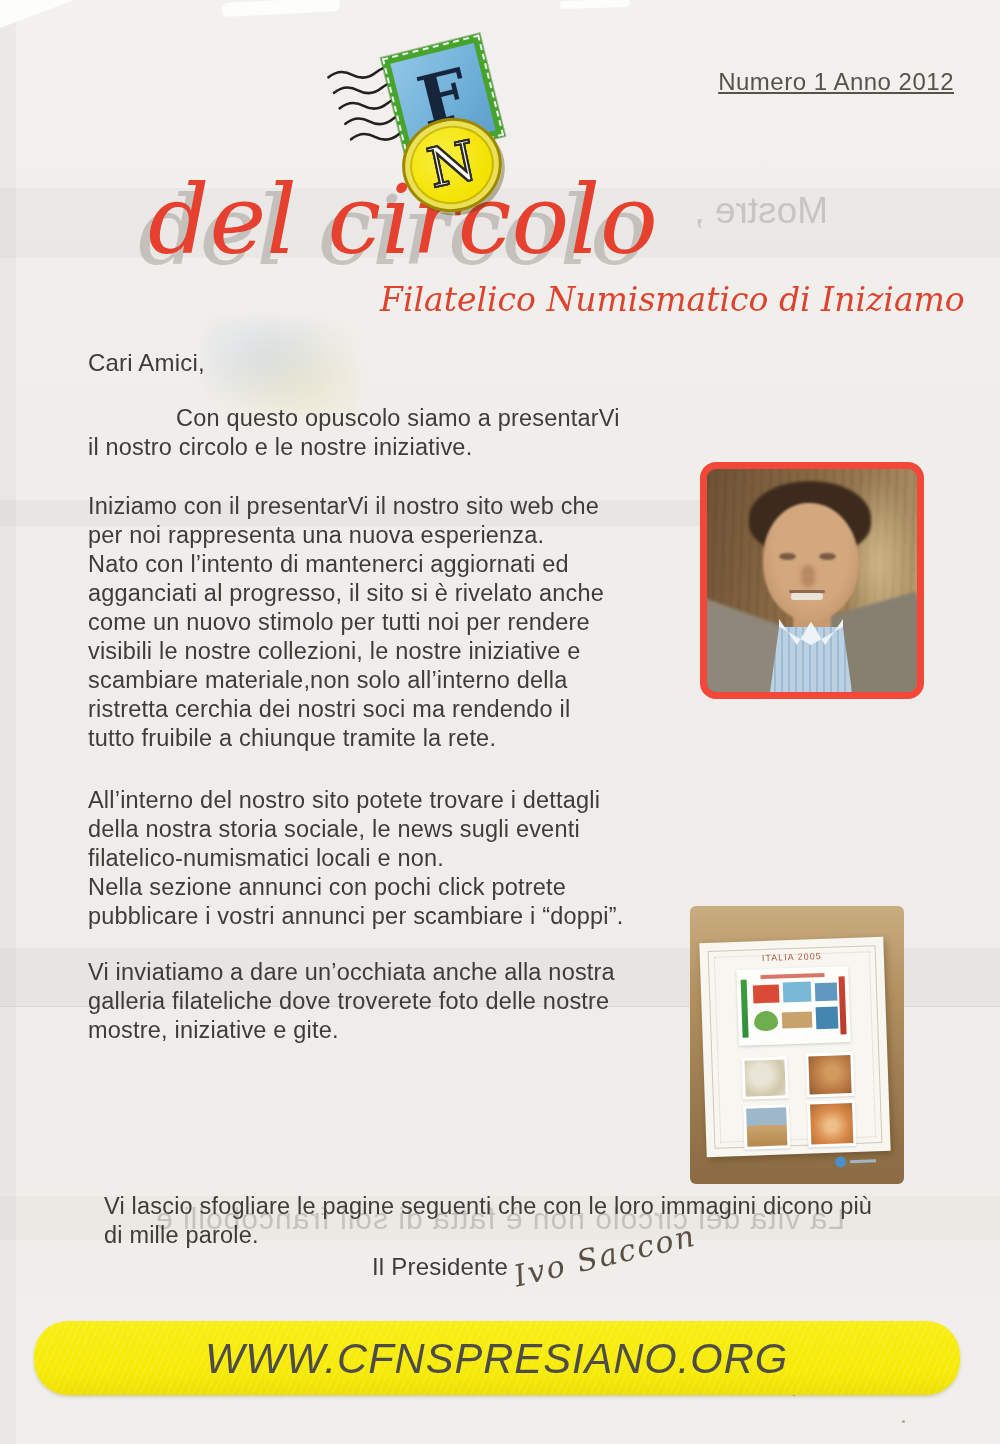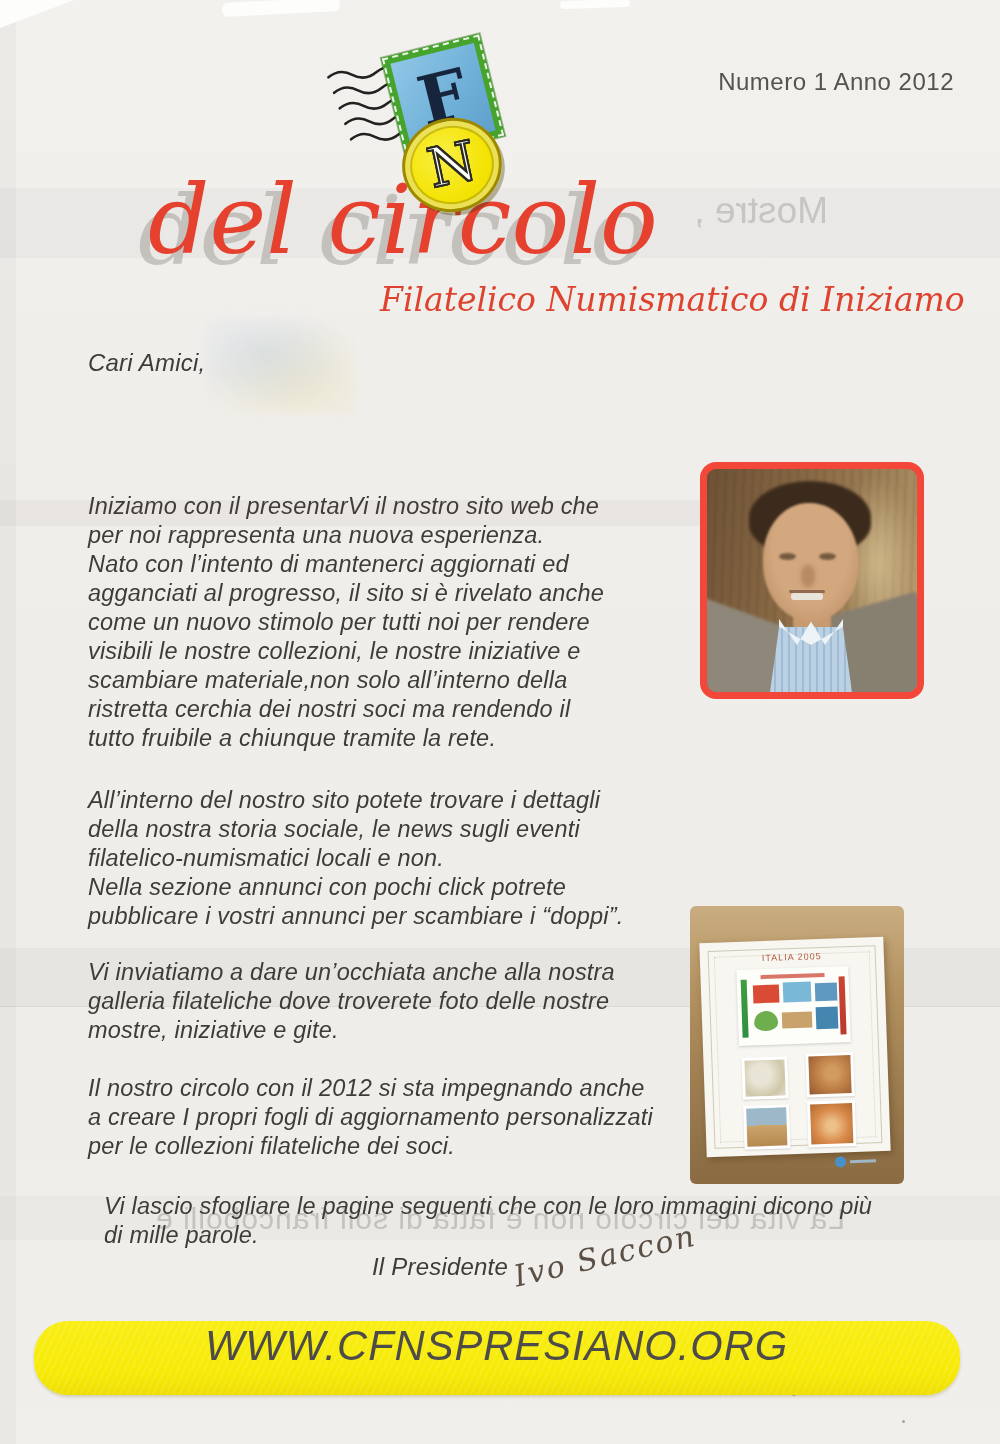--- a/index.html
+++ b/index.html
@@ -24,21 +24,21 @@
   .speck{position:absolute; border-radius:50%; background:rgba(130,95,60,0.55);}
   .ghost{position:absolute; pointer-events:none; transform:scaleX(-1); filter:blur(0.6px);}
   .ghost-top{left:608px; top:190px; width:220px; font-size:37px; color:rgba(170,168,164,0.55); text-align:left;}
   .ghost-bottom{left:0; top:1202px; width:1000px; font-size:30px; letter-spacing:1px; color:rgba(165,162,157,0.55); text-align:center;}
   .ghost-blob{position:absolute; left:205px; top:318px; width:150px; height:95px; pointer-events:none;
     background:
       radial-gradient(ellipse at 40% 40%, rgba(120,160,210,0.18), transparent 70%),
       radial-gradient(ellipse at 65% 70%, rgba(225,205,90,0.16), transparent 70%);
     filter:blur(4px);}
   
-  .issue{position:absolute; top:68px; right:46px; font-size:24px; color:#56524e; letter-spacing:0.5px;}
+  .issue{position:absolute; top:68px; right:46px; font-size:24px; color:#56524e; letter-spacing:0.5px;text-decoration:underline;}
   .title-script{position:absolute; font-family:"DejaVu Serif", serif; font-style:italic; color:#e6402e; line-height:1; white-space:nowrap;}
   .title1{left:80px; top:46px; font-size:112px; text-shadow:-9px 14px 0 rgba(157,154,148,0.55);}
   .title2{left:148px; top:172px; font-size:96px; text-shadow:-10px 11px 0 rgba(157,154,148,0.5);}
   .subtitle{position:absolute; left:380px; top:280px; font-family:"DejaVu Serif", serif; font-style:italic; font-size:33px; color:#dd432f; white-space:nowrap;}
   
   .postmark{position:absolute; left:328px; top:60px; width:145px; height:95px; transform:rotate(-6deg); z-index:1;}
   .stamp{position:absolute; left:392px; top:44px; width:102px; height:106px; transform:rotate(-14deg);
     background:#46a32c; z-index:2; box-shadow:0 0 0 1px rgba(40,90,25,0.4);}
   .stamp:before{content:""; position:absolute; inset:1px; border:2px dashed rgba(255,255,255,0.9);}
   .stamp-inner{position:absolute; inset:8px; background:linear-gradient(135deg,#8fc6e6 0%,#6fb0d8 60%,#5fa0cc 100%);
@@ -46,21 +46,21 @@
   .stamp-letter{font-family:"DejaVu Serif", serif; font-weight:bold; font-size:68px; color:#17253c; line-height:1;}
   .coin{position:absolute; left:402px; top:118px; width:94px; height:88px; transform:rotate(-12deg); z-index:3;
     border-radius:50%;
     background:radial-gradient(ellipse at 42% 38%, #f9ef46 0%, #f4e406 55%, #ecd800 100%);
     border:3px solid #9d8800;
     box-shadow:3px 5px 0 -1px rgba(70,60,0,0.35), inset 0 0 0 5px rgba(252,246,130,0.65), inset 0 0 0 7px rgba(125,105,0,0.35);
     display:flex; align-items:center; justify-content:center;}
   .coin-letter{font-family:"DejaVu Serif", serif; font-size:54px; color:#ffffff; line-height:1;
     -webkit-text-stroke:2px #2b2b22; text-shadow:1px 1px 0 #2b2b22, -1px -1px 0 #2b2b22, 1px -1px 0 #2b2b22, -1px 1px 0 #2b2b22;}
   
-  .body-text{position:absolute; font-style:italic; font-size:23.5px; line-height:29px; color:#3e3b38;
+  .body-text{position:absolute; font-size:23.5px; line-height:29px; color:#3e3b38;
     white-space:pre-line; letter-spacing:0.2px;}
   .salutation{left:88px; top:348px; font-size:24px;}
   .p1{left:88px; top:404px; width:620px; text-indent:88px;}
   .p2{left:88px; top:492px; width:620px;}
   .p3{left:88px; top:786px; width:620px;}
   .p4{left:88px; top:958px; width:630px;}
   .p5{left:88px; top:1074px; width:650px;}
   .p6{left:104px; top:1192px; width:900px;}
   .closing{left:372px; top:1252px; font-size:24px;}
   .signature{position:absolute; left:512px; top:1238px; font-family:"DejaVu Serif", serif; font-style:italic;
@@ -114,21 +114,21 @@
   .p2-s4{left:102px; top:162px; width:42px; height:40px;} .p2-s4 i{background:radial-gradient(circle at 50% 55%, #edc08a 15%, #d88a4a 55%, #b06a33 100%);}
   .p2-emblem{position:absolute; left:128px; top:218px; width:44px; height:12px;}
   .p2-emblem b{position:absolute; left:0; top:0; width:11px; height:11px; border-radius:50%; background:#4a90c8;}
   .p2-emblem u{position:absolute; left:15px; top:4px; width:26px; height:3px; background:#9fb6c6;}
   
   .banner{position:absolute; left:34px; top:1321px; width:926px; height:74px; border-radius:34px;
     background:
       repeating-linear-gradient(115deg, rgba(255,255,255,0.10) 0 2px, transparent 2px 6px),
       linear-gradient(180deg,#f9ee14 0%, #f6ea05 70%, #eede04 100%);
     box-shadow:0 2px 3px rgba(120,110,20,0.25);
-    display:flex; align-items:flex-start; justify-content:center;}
+    display:flex; align-items:center; justify-content:center;}
   .banner-text{font-style:italic; font-size:43px; color:#4e4c49; letter-spacing:1px; transform:scaleX(0.97);}
 </style>
 </head>
 <body>
 
 <div id="page">
 
   <div class="band band1"></div>
   <div class="band band2"></div>
   <div class="band band3"></div>
@@ -159,40 +159,39 @@
   <div class="stamp">
     <div class="stamp-inner">
       <span class="stamp-letter">F</span>
     </div>
   </div>
   <div class="coin">
     <span class="coin-letter">N</span>
   </div>
 
   <div class="body-text salutation">Cari Amici,</div>
+  <div class="body-text p1">Con questo opuscolo siamo a presentarVi
+il nostro circolo e le nostre iniziative.</div>
   <div class="body-text p3">All’interno del nostro sito potete trovare i dettagli
 della nostra storia sociale, le news sugli eventi
 filatelico-numismatici locali e non.
 Nella sezione annunci con pochi click potrete
 pubblicare i vostri annunci per scambiare i “doppi”.</div>
   <div class="body-text p2">Iniziamo con il presentarVi il nostro sito web che
 per noi rappresenta una nuova esperienza.
 Nato con l’intento di mantenerci aggiornati ed
 agganciati al progresso, il sito si è rivelato anche
 come un nuovo stimolo per tutti noi per rendere
 visibili le nostre collezioni, le nostre iniziative e
 scambiare materiale,non solo all’interno della
 ristretta cerchia dei nostri soci ma rendendo il
 tutto fruibile a chiunque tramite la rete.</div>
   <div class="body-text p4">Vi inviatiamo a dare un’occhiata anche alla nostra
 galleria filateliche dove troverete foto delle nostre
 mostre, iniziative e gite.</div>
-  <div class="body-text p5">Il nostro circolo con il 2012 si sta impegnando anche
-a creare I propri fogli di aggiornamento personalizzati
-per le collezioni filateliche dei soci.</div>
   <div class="body-text p6">Vi lascio sfogliare le pagine seguenti che con le loro immagini dicono più
 di mille parole.</div>
   <div class="body-text closing">Il Presidente</div>
   <div class="signature">Ivo Saccon</div>
 
   <div class="photo1">
     <div class="p1-streaks"></div>
     <div class="p1-statue"></div>
     <div class="p1-jacket-l"></div>
     <div class="p1-jacket-r"></div>

